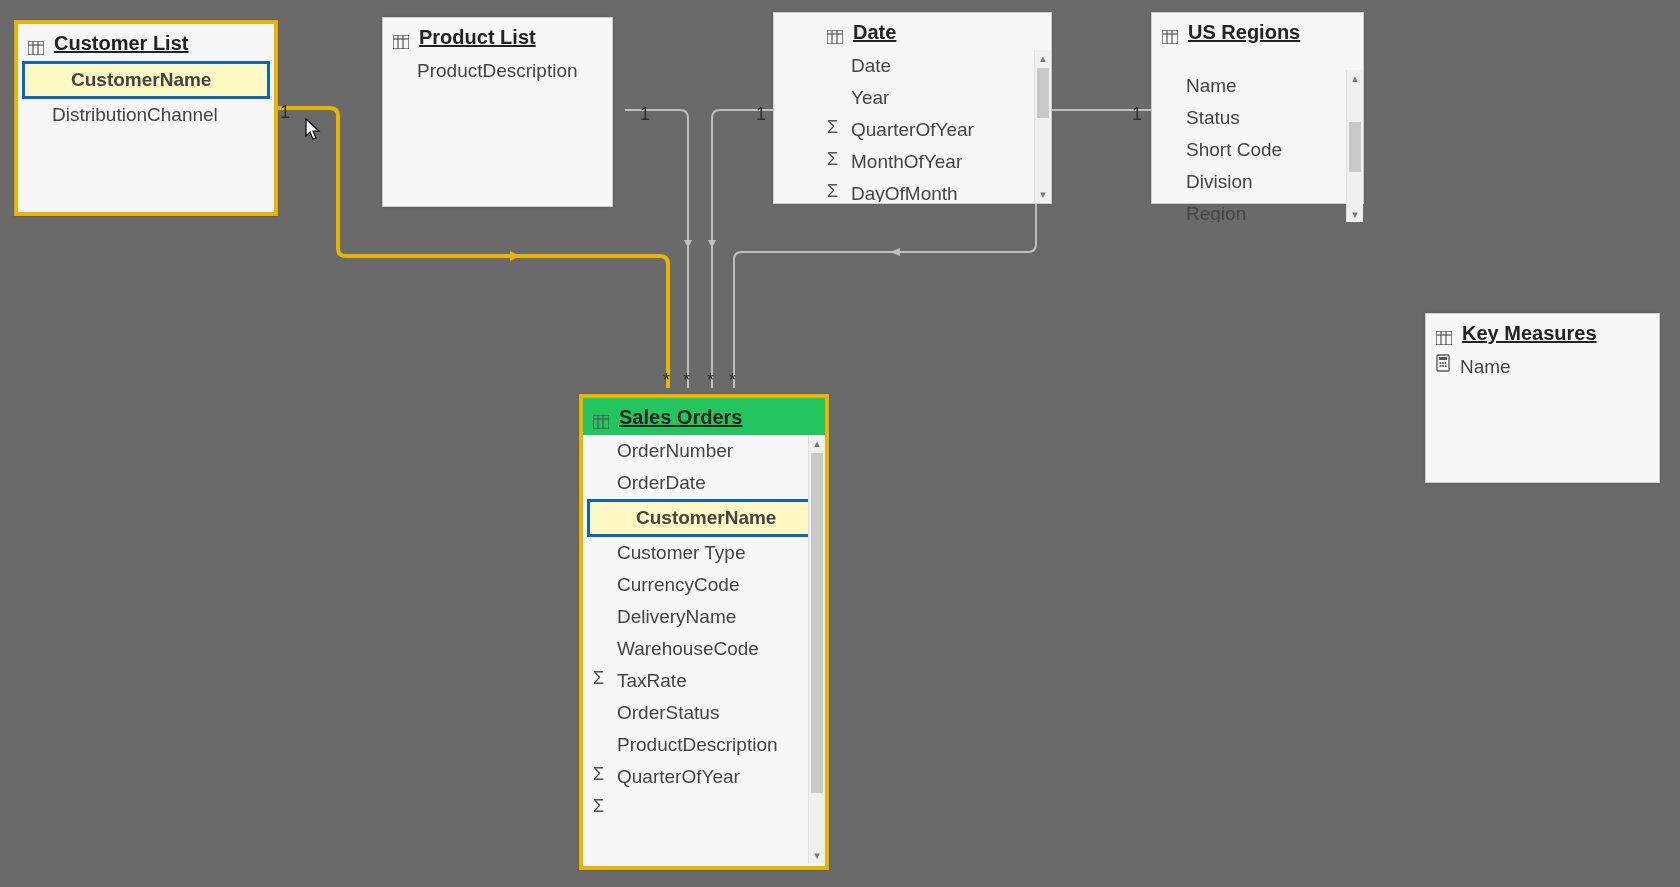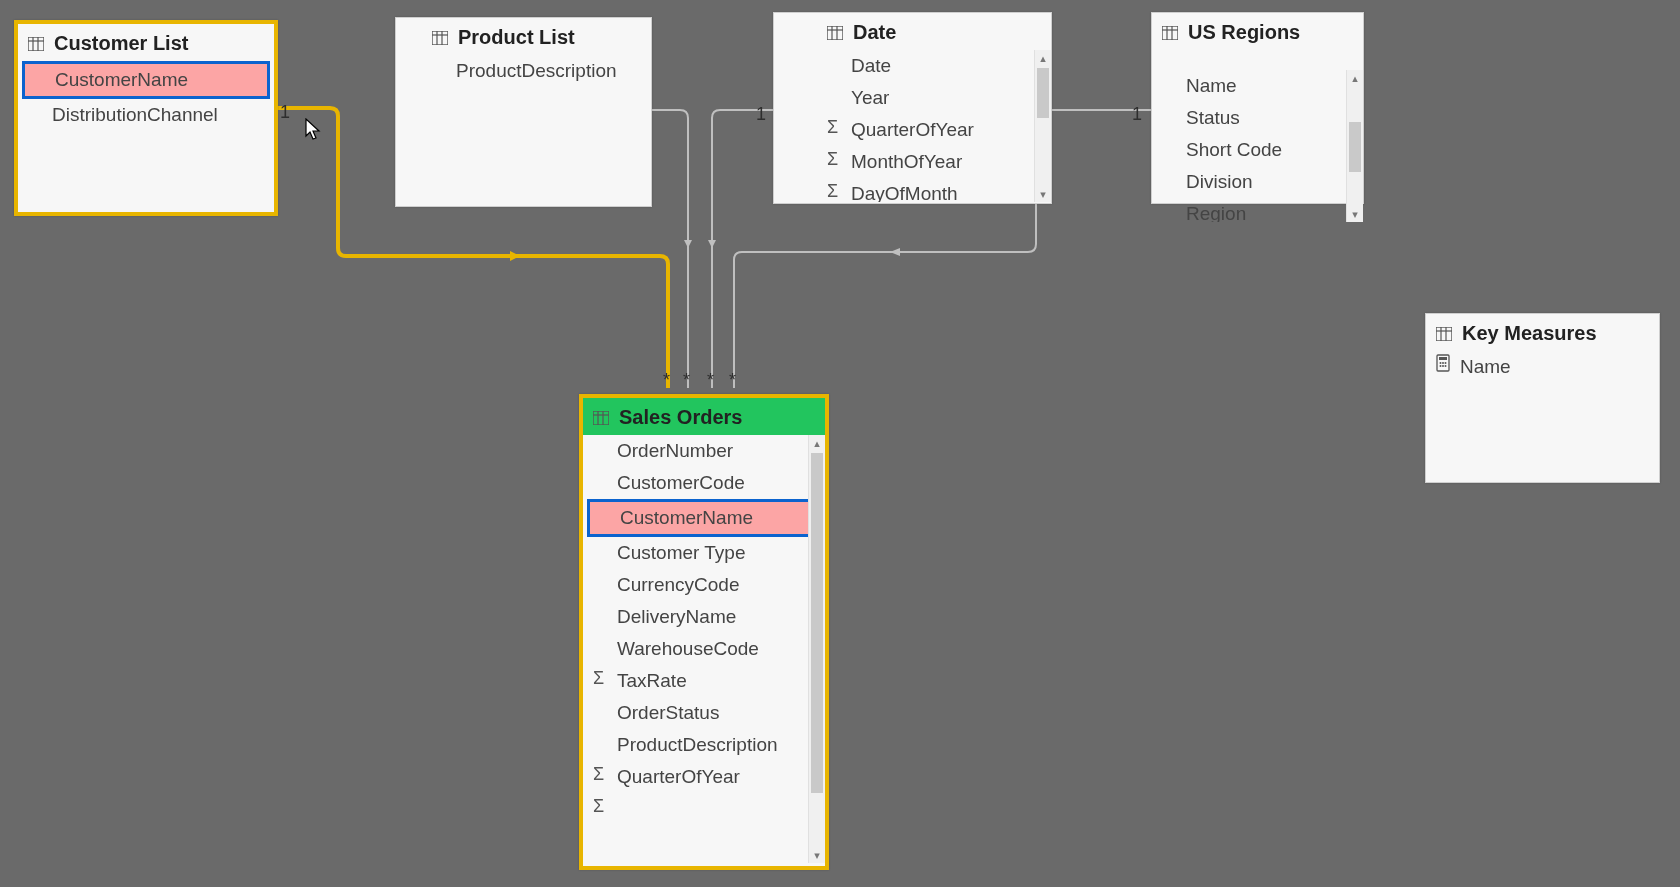--- a/index.html
+++ b/index.html
@@ -40,45 +40,47 @@
     border: 1px solid #cfcfcf;
     box-shadow: 0 0 2px rgba(0,0,0,0.2);
     font-size: 20px;
     color: #333;
   }
   .card.selected {
     border: 4px solid #e8b500;
   }
   .card-header {
     display: flex;
-    align-items: center;
+    align-items: flex-end;
     padding: 8px 10px 6px 10px;
     font-weight: 600;
     color: #222;
     background: #f7f7f7;
+    text-decoration: underline;
   }
   .card-body {
     position: relative;
     overflow: hidden;
   }
   .field-row {
     display: flex;
     align-items: center;
     padding: 3px 10px 3px 34px;
     font-size: 19px;
     color: #444;
     position: relative;
     height: 26px;
     line-height: 20px;
   }
   .field-row.selected-field {
     border: 3px solid #0b63ce;
-    background: #fca5a5;
+    background: #fef9c3;
     margin: 0 4px;
-    padding-left: 30px;
+    padding-left: 46px;
+    font-weight: bold;
   }
   .sigma {
     position: absolute;
     left: 10px;
     top: 3px;
     font-size: 18px;
     color: #555;
   }
   .calc-col {
     position: absolute;
@@ -174,21 +176,21 @@
   <div class="card-body" style="height:148px;">
     <div class="field-row selected-field">
       <span>CustomerName</span>
     </div>
     <div class="field-row">
       <span>DistributionChannel</span>
     </div>
   </div>
 </div>
 
-<div class="card" style="left:395px; top:17px; width:229px; height:188px;padding-left:26px;">
+<div class="card" style="left:382px; top:17px; width:229px; height:188px;">
   <div class="card-header">
     <svg class="table-icon" viewBox="0 0 16 14">
       <rect x="0" y="0" width="16" height="14" fill="none" stroke="#555" stroke-width="1.4"></rect>
       <line x1="0" y1="4" x2="16" y2="4" stroke="#555" stroke-width="1.2"></line>
       <line x1="5" y1="0" x2="5" y2="14" stroke="#555" stroke-width="1.2"></line>
       <line x1="10" y1="0" x2="10" y2="14" stroke="#555" stroke-width="1.2"></line>
     </svg>
     <span>Product List</span>
   </div>
   <div class="card-body" style="height:150px;">
@@ -277,21 +279,21 @@
       <line x1="5" y1="0" x2="5" y2="14" stroke="#555" stroke-width="1.2"></line>
       <line x1="10" y1="0" x2="10" y2="14" stroke="#555" stroke-width="1.2"></line>
     </svg>
     <span>Sales Orders</span>
   </div>
   <div class="card-body" style="height:428px;">
     <div class="field-row">
         <span>OrderNumber</span>
       </div>
     <div class="field-row">
-        <span>CustomerCode</span>
+        <span>OrderDate</span>
       </div>
     <div class="field-row selected-field">
         <span>CustomerName</span>
       </div>
     <div class="field-row">
         <span>Customer Type</span>
       </div>
     <div class="field-row">
         <span>CurrencyCode</span>
       </div>

